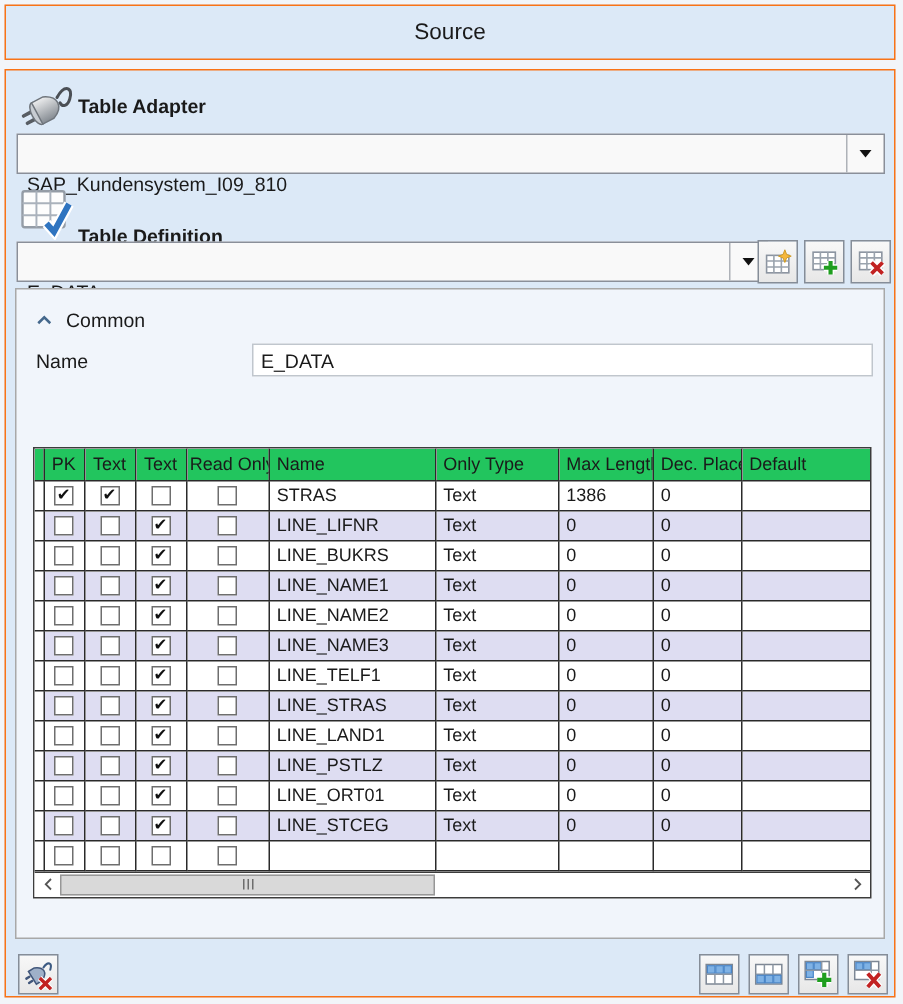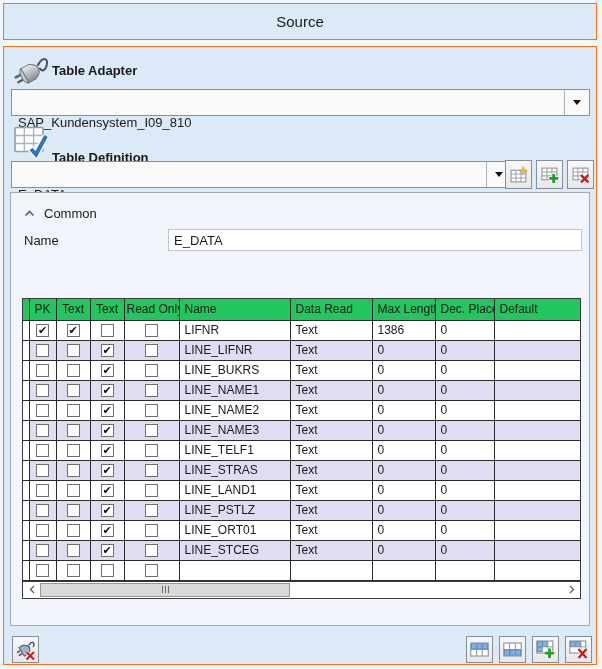--- a/index.html
+++ b/index.html
@@ -191,34 +191,34 @@
           <col style="width:110px">
         </colgroup>
         <thead>
             <tr id="grid-head">
               <th></th>
               <th class="c">PK</th>
               <th class="c">Text</th>
               <th class="c">Text</th>
               <th class="c">Read Only</th>
               <th>Name</th>
-              <th>Data Read</th>
+              <th>Only Type</th>
               <th>Max Length</th>
               <th>Dec. Places</th>
               <th>Default</th>
             </tr>
           </thead>
         <tbody id="grid-body">
             <tr>
               <td class="sel"></td>
               <td class="cbcell"><div class="cb on">✔</div></td>
               <td class="cbcell"><div class="cb on">✔</div></td>
               <td class="cbcell"><div class="cb"></div></td>
               <td class="cbcell"><div class="cb"></div></td>
-              <td>LIFNR</td>
+              <td>STRAS</td>
               <td>Text</td>
               <td>1386</td>
               <td>0</td>
               <td></td>
             </tr>
             <tr class="alt">
               <td class="sel"></td>
               <td class="cbcell"><div class="cb"></div></td>
               <td class="cbcell"><div class="cb"></div></td>
               <td class="cbcell"><div class="cb on">✔</div></td>

